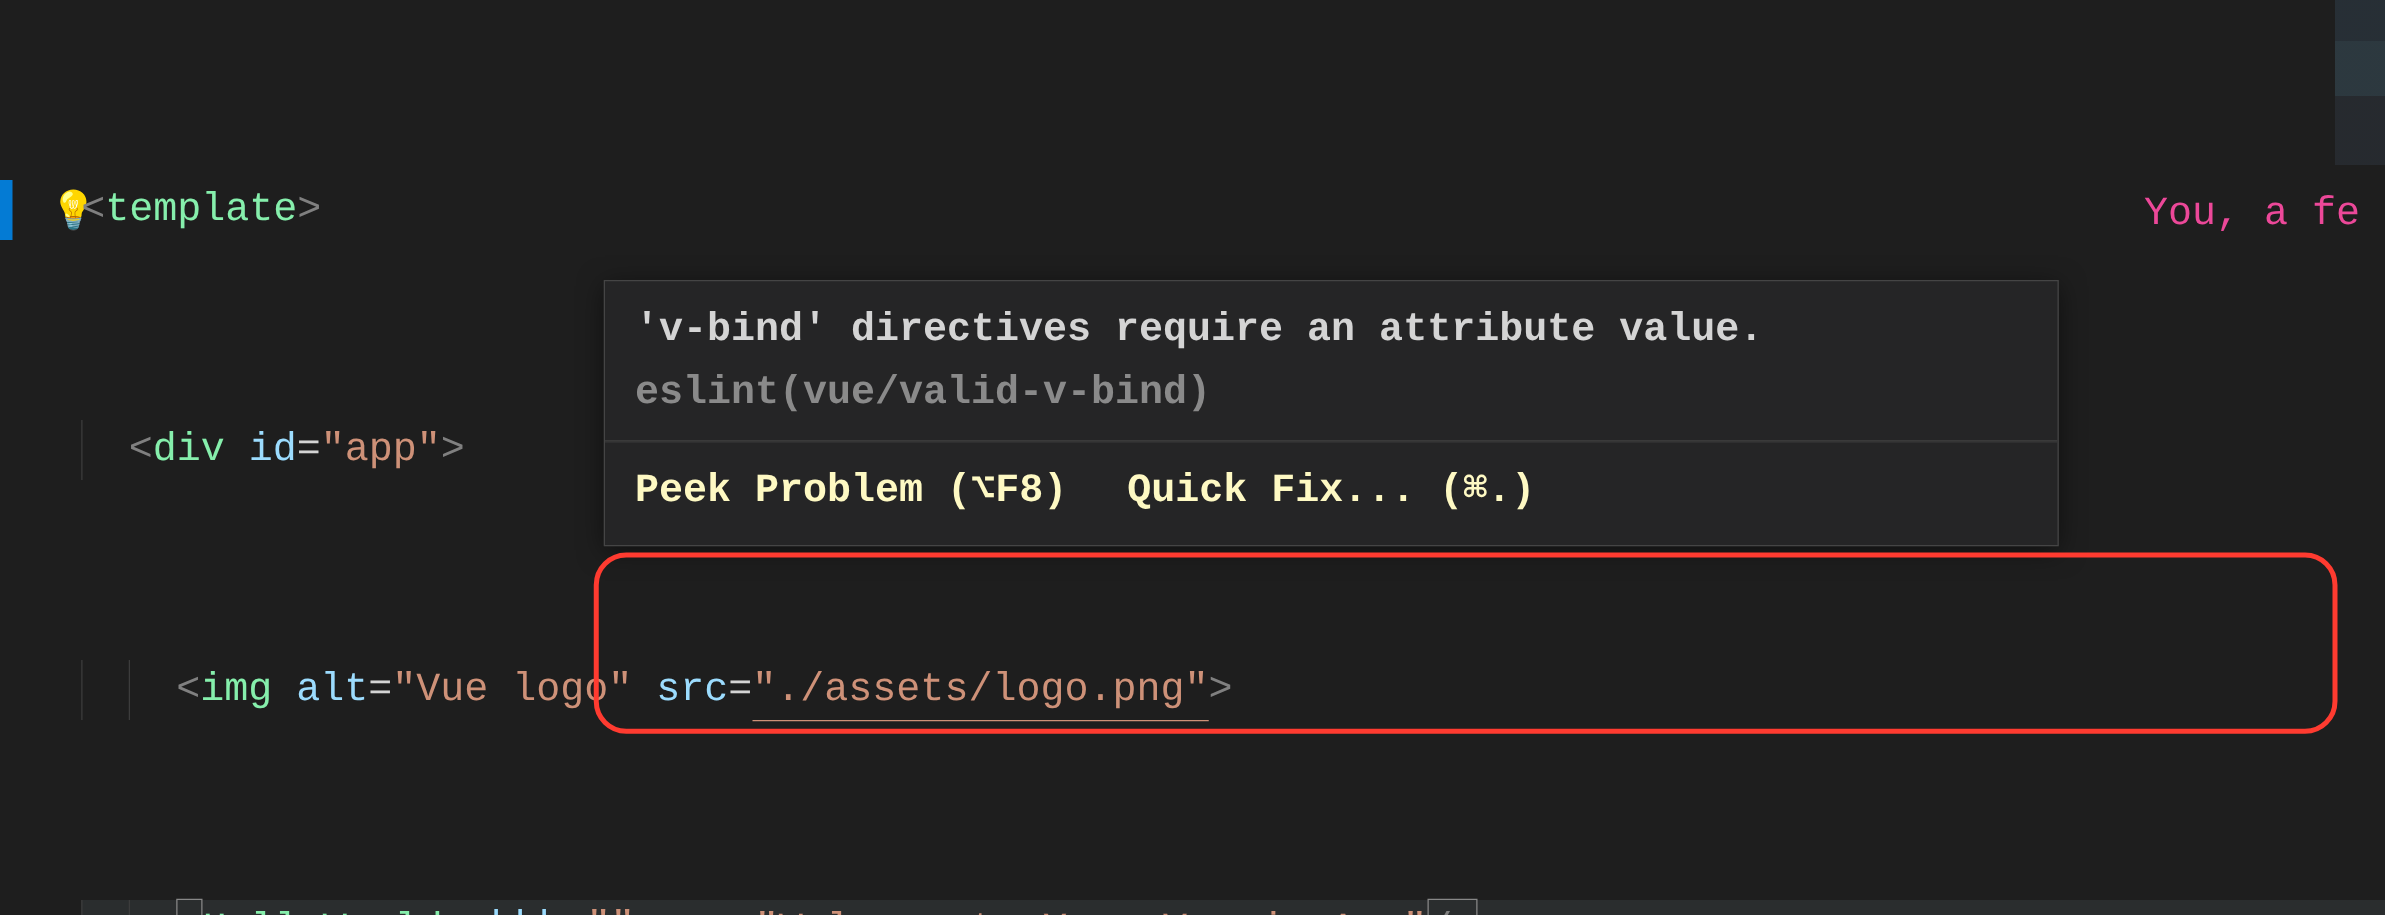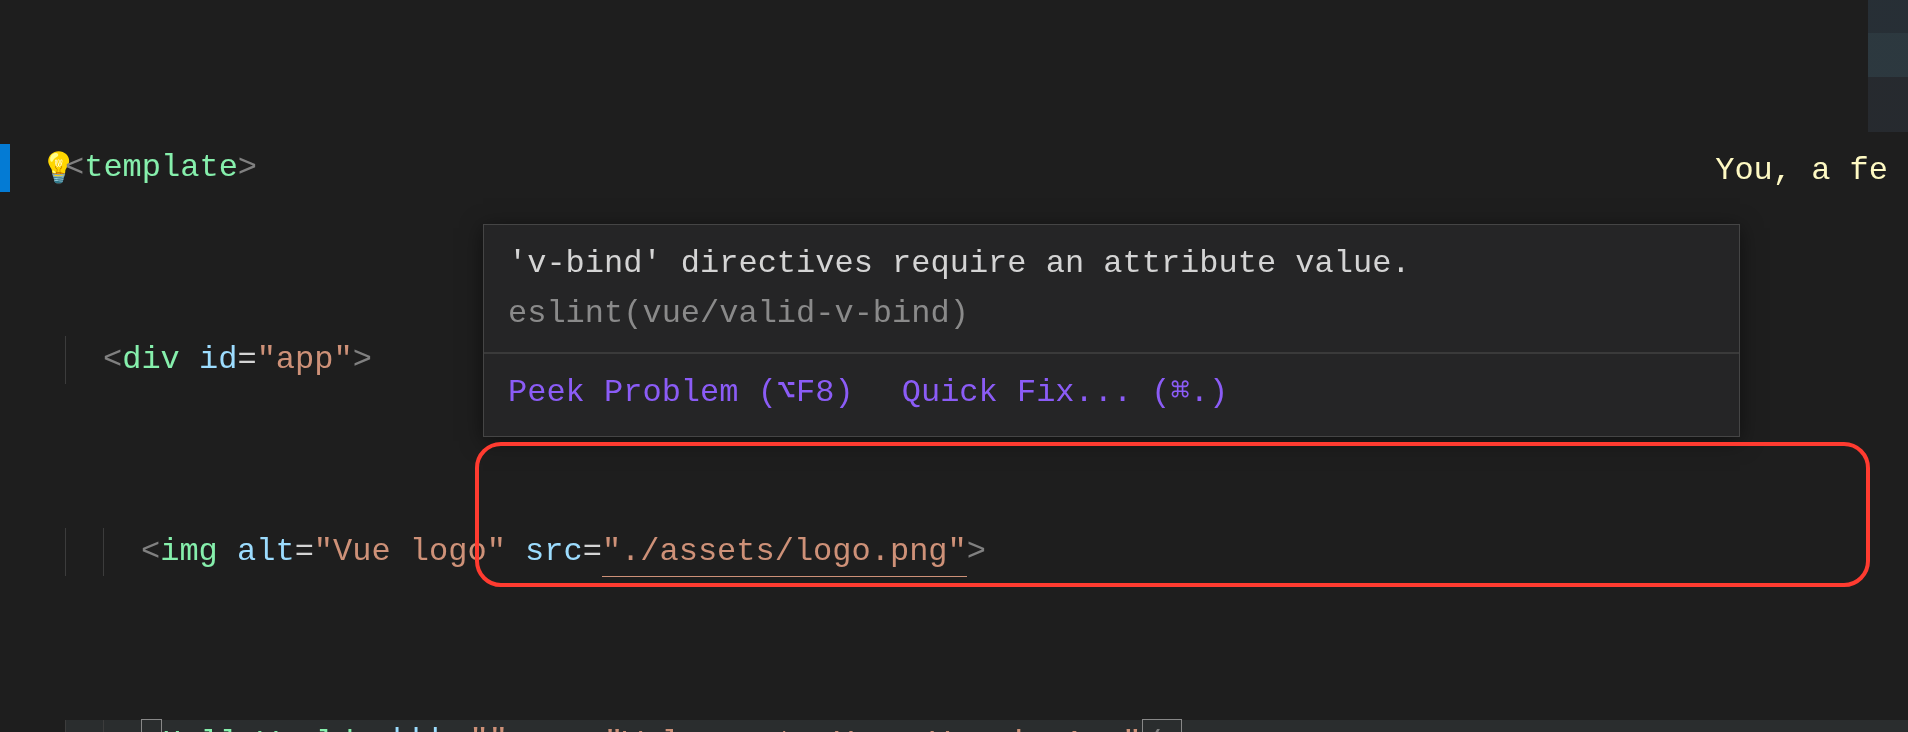--- a/index.html
+++ b/index.html
@@ -58,33 +58,34 @@
                       linear-gradient(-45deg, transparent 40%, #f48771 40%, #f48771 60%, transparent 60%);
     background-size: 10px 4px;
     background-repeat: repeat-x;
     background-position: bottom;
     padding-bottom:4px;
   }
   .bracket-match {
     border:1px solid #888;
     padding:0 0;
   }
-  .codelens-right { position:absolute; right:20px; top:152px; color:#fef9c3; }
+  .codelens-right { position:absolute; right:20px; top:152px; color:#ec4899; }
 
   
   .hover {
     position:absolute;
     left:483px;
     top:224px;
-    width:1257px;
+    width:1164px;
     background:#252526;
     border:1px solid #454545;
     box-shadow:0 4px 20px rgba(0,0,0,.5);
     font-size:32px;
     line-height:1.55;
+    font-weight:bold;
   }
   .hover .sec {
     padding:14px 24px;
     border-bottom:1px solid #3a3a3a;
   }
   .hover .sec:last-of-type { border-bottom:none; }
   .msg-main { color:#d4d4d4; }
   .msg-dim { color:#8a8a8a; }
   .highlight-box {
     position:absolute;
@@ -95,21 +96,21 @@
     border:4px solid #ff3b30;
     border-radius:26px;
     pointer-events:none;
   }
   .hover-links {
     padding:14px 24px 18px;
     border-top:1px solid #3a3a3a;
     display:flex;
     gap:48px;
   }
-  .hover-links span { color:#8b5cf6; cursor:pointer; }
+  .hover-links span { color:#fef9c3; cursor:pointer; }
 
   .minimap {
     position:absolute;
     right:0; top:0;
     width:40px; height:220px;
     background:linear-gradient(#2d3a45 0 15%, #364a55 15% 35%, #2c323a 35% 60%, #1e1e1e 60% 100%);
     opacity:.6;
   }
 </style>
 </head>

